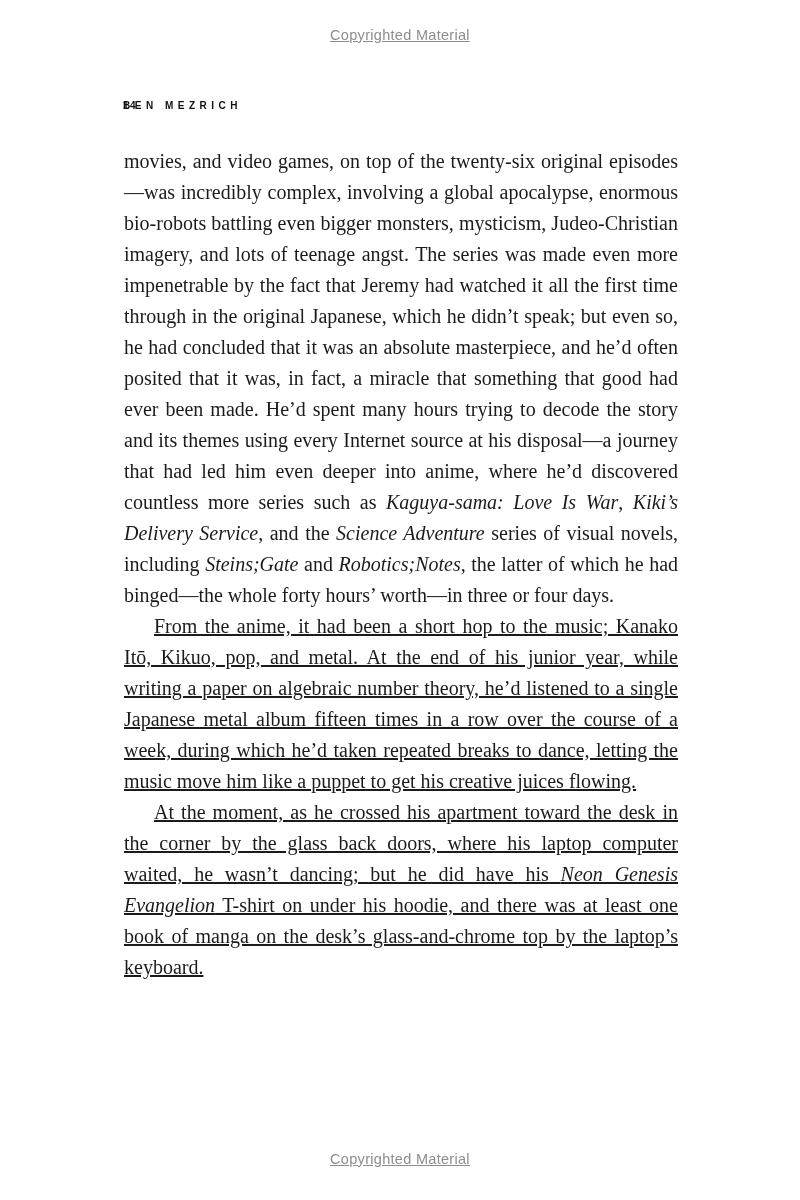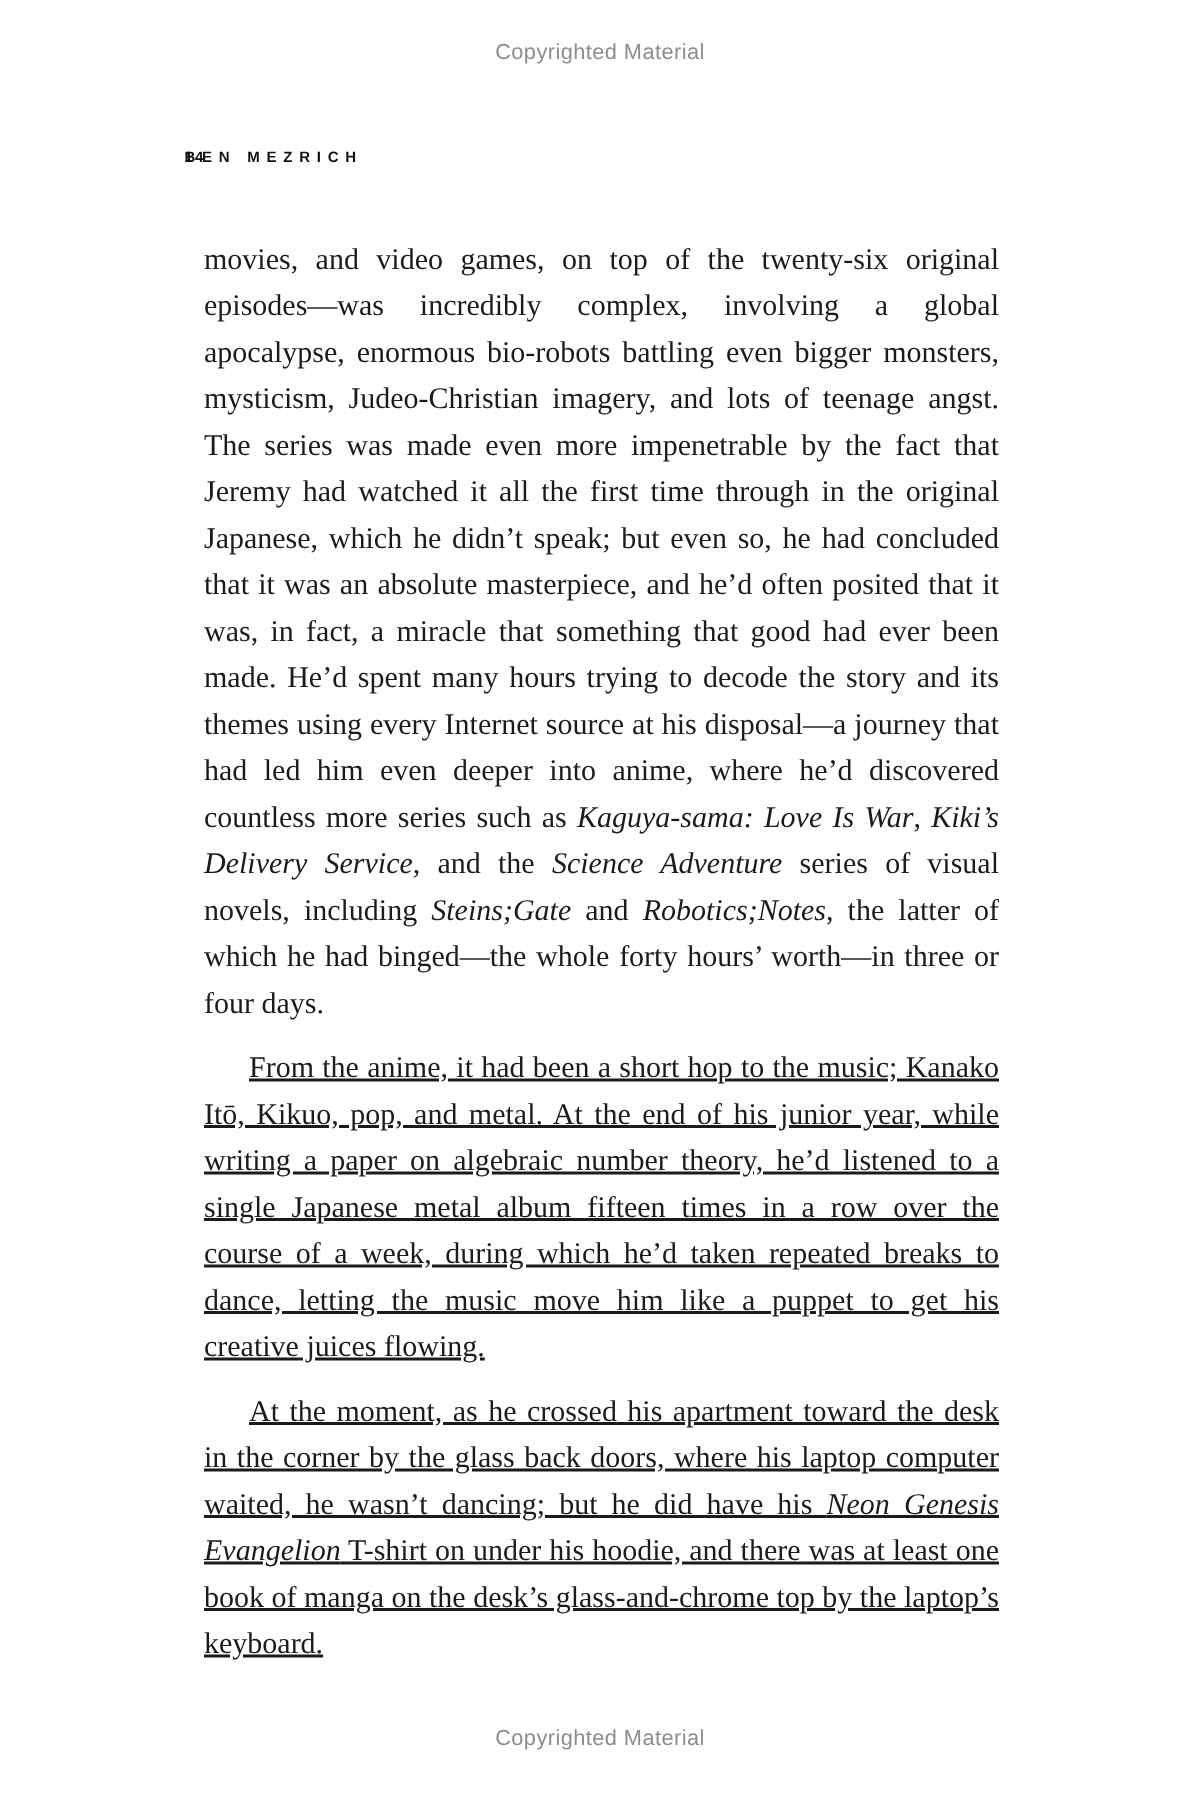--- a/index.html
+++ b/index.html
@@ -17,20 +17,21 @@
   }
   .notice {
     position: absolute;
     left: 0;
     width: 100%;
     text-align: center;
     font-family: "Liberation Sans", sans-serif;
     font-size: 14.5px;
     letter-spacing: 0.3px;
     color: #8d8d8d;
+    text-decoration: underline;
   }
   .notice-top { top: 27px; }
   .notice-bottom { top: 1151px; }
   .running-head {
     position: absolute;
     top: 100px;
     left: 123px;
     right: 122px;
     height: 18px;
   }
@@ -56,21 +57,21 @@
     position: absolute;
     top: 146px;
     left: 124px;
     width: 554px;
     font-size: 20px;
     line-height: 31px;
     text-align: justify;
     color: #1b1b1b;
   }
   .body-text p {
-    margin: 12px;
+    margin: 0;
     padding: 0;
   }
   .body-text p.indent {
     text-indent: 30px;
     text-decoration: underline;
   }
   .italic {
     font-style: italic;
   }
 </style>

